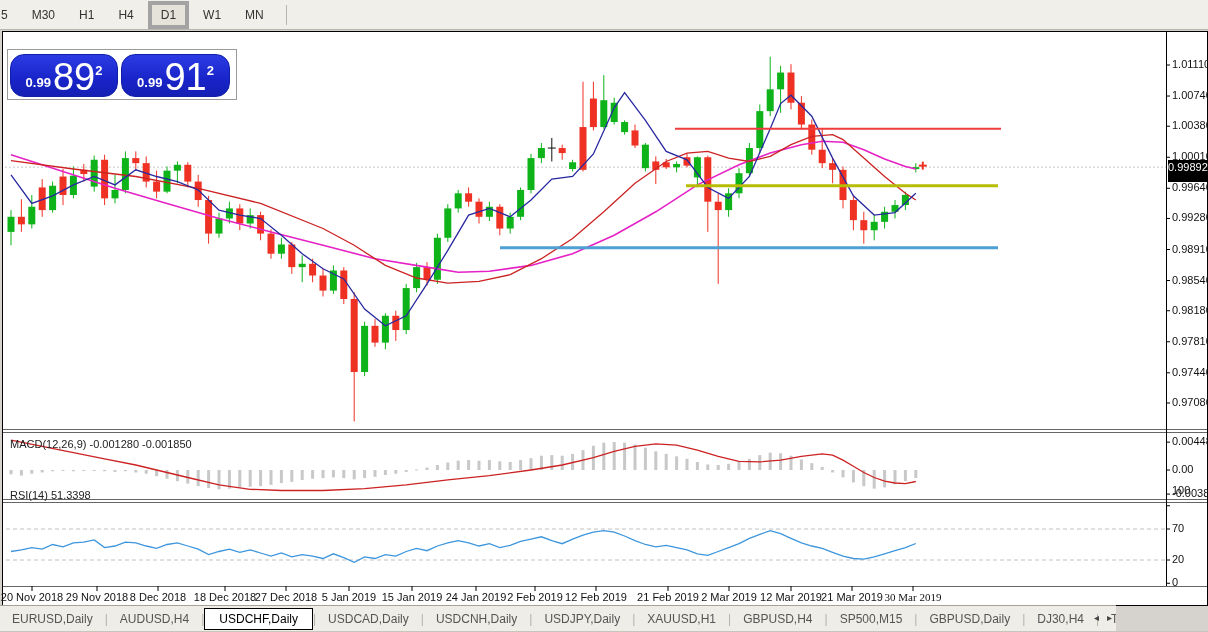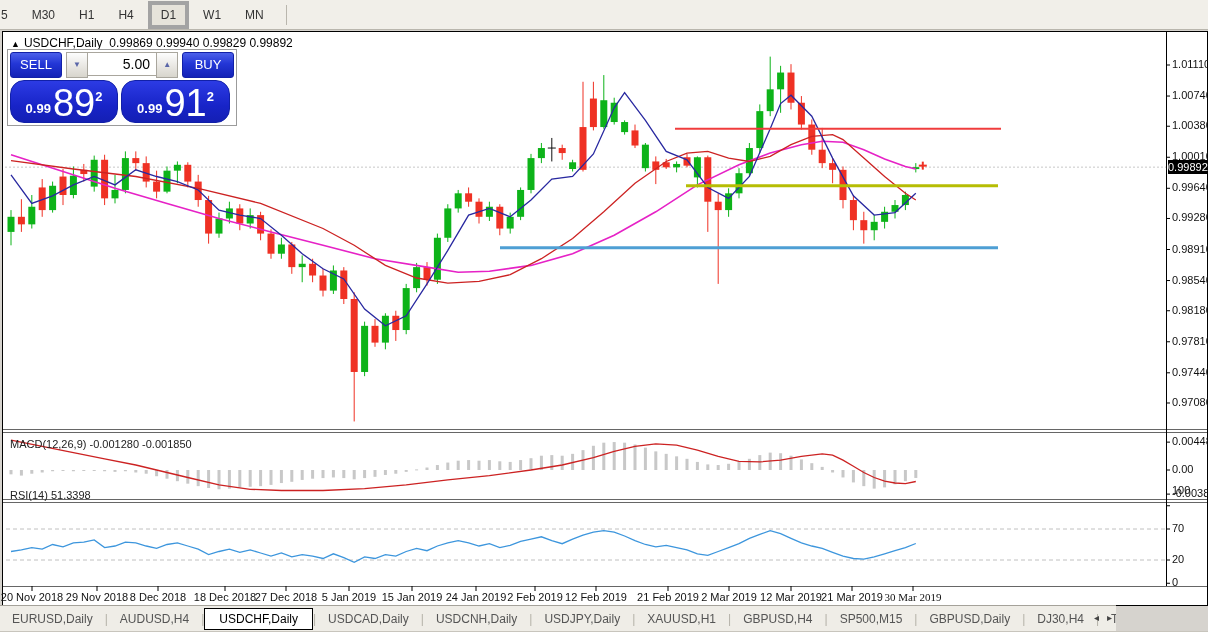--- a/index.html
+++ b/index.html
@@ -11,21 +11,21 @@
   .tf-btn.active{background:#e6e3da;border:4px solid #a3a3a3;}
   .tf-sep{width:1px;height:20px;background:#b9b6ad;margin-left:10px;}
   
   #chart-window{position:absolute;left:2px;top:31px;width:1204px;height:573px;background:#ffffff;border:1px solid #000;}
   #chart-svg{position:absolute;left:0;top:0;}
   #chart-title{position:absolute;left:8px;top:4px;font-size:12px;color:#000;white-space:nowrap;}
   #chart-title .arrow{font-size:9px;margin-right:4px;}
   .axis-label{position:absolute;left:1169px;font-size:11px;color:#111;white-space:nowrap;}
   .date-label{position:absolute;font-size:11px;color:#111;width:84px;text-align:center;top:559px;}
   .pane-label{position:absolute;left:7px;font-size:11px;color:#222;white-space:nowrap;}
-  #price-tag{position:absolute;left:1165px;width:39px;height:14px;background:#000;color:#fff;font-size:11px;line-height:14px;text-align:center;}
+  #price-tag{position:absolute;left:1165px;width:39px;height:22px;background:#000;color:#fff;font-size:11px;line-height:14px;text-align:center;}
   
   #trade-panel{position:absolute;left:4px;top:17px;width:224px;background:#fff;border:1px solid #9b9b9b;padding:2px;}
   .tp-row{display:flex;align-items:stretch;}
   .btn-blue{background:linear-gradient(#4b60ea,#2336d6 45%,#1322b6);color:#fff;border:1px solid #1120a8;border-radius:3px;text-align:center;cursor:pointer;}
   #sell-btn,#buy-btn{width:52px;height:24px;font-size:13px;line-height:24px;}
   .spin-btn{width:21px;height:24px;background:linear-gradient(#fdfdfd,#d8d5cd);border:1px solid #a9a69d;color:#5a66a8;font-size:8px;line-height:24px;text-align:center;cursor:pointer;}
   #vol-input{width:62px;height:22px;border:1px solid #a9a69d;border-left:none;border-right:none;font-size:14px;text-align:right;padding:0 6px 0 0;font-family:"Liberation Sans",sans-serif;}
   .price-box{height:39px;margin-top:2px;background:linear-gradient(#2c3be4,#1824c8 60%,#141fb4);border:1px solid #1120a8;border-radius:14px;color:#fff;display:flex;align-items:flex-end;justify-content:center;padding-bottom:2px;cursor:pointer;}
   #sell-price-box{width:106px;margin-right:3px;}
   #buy-price-box{width:107px;}
@@ -371,39 +371,27 @@
         <line x1="473" y1="554" x2="473" y2="559" stroke="#000" stroke-width="1"></line>
         <line x1="532" y1="554" x2="532" y2="559" stroke="#000" stroke-width="1"></line>
         <line x1="593" y1="554" x2="593" y2="559" stroke="#000" stroke-width="1"></line>
         <line x1="665" y1="554" x2="665" y2="559" stroke="#000" stroke-width="1"></line>
         <line x1="726" y1="554" x2="726" y2="559" stroke="#000" stroke-width="1"></line>
         <line x1="788" y1="554" x2="788" y2="559" stroke="#000" stroke-width="1"></line>
         <line x1="849" y1="554" x2="849" y2="559" stroke="#000" stroke-width="1"></line>
         <line x1="910" y1="554" x2="910" y2="559" stroke="#000" stroke-width="1"></line>
       </svg>
 
-    <div id="chart-title">
-      <span class="arrow">▲</span><span>USDCHF,Daily</span>&nbsp;&nbsp;<span>0.99869 0.99940 0.99829 0.99892</span>
-    </div>
 
     <div id="macd-label" class="pane-label" style="top:406px">MACD(12,26,9) -0.001280 -0.001850</div>
     <div id="rsi-label" class="pane-label" style="top:457px">RSI(14) 51.3398</div>
 
     <div id="price-tag" style="top: 128.154px;">0.99892</div>
 
     <div id="trade-panel">
-      <div class="tp-row">
-        <div id="sell-btn" class="btn-blue">SELL</div>
-        <div style="width:4px"></div>
-        <div class="spin-btn"><span>▼</span></div>
-        <input id="vol-input" value="5.00" style="">
-        <div class="spin-btn"><span>▲</span></div>
-        <div style="width:4px"></div>
-        <div id="buy-btn" class="btn-blue">BUY</div>
-      </div>
       <div class="tp-row">
         <div id="sell-price-box" class="price-box">
           <span class="p-small">0.99</span>
           <span class="p-big">89</span>
           <span class="p-sup">2</span>
         </div>
         <div id="buy-price-box" class="price-box">
           <span class="p-small">0.99</span>
           <span class="p-big">91</span>
           <span class="p-sup">2</span>

